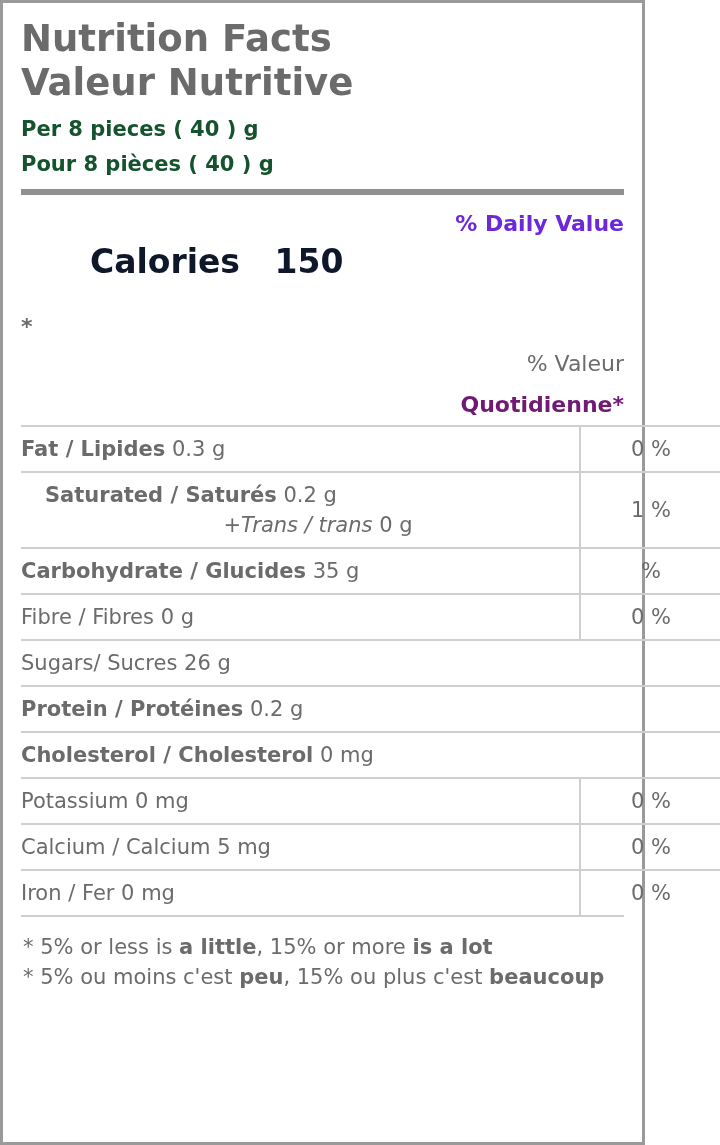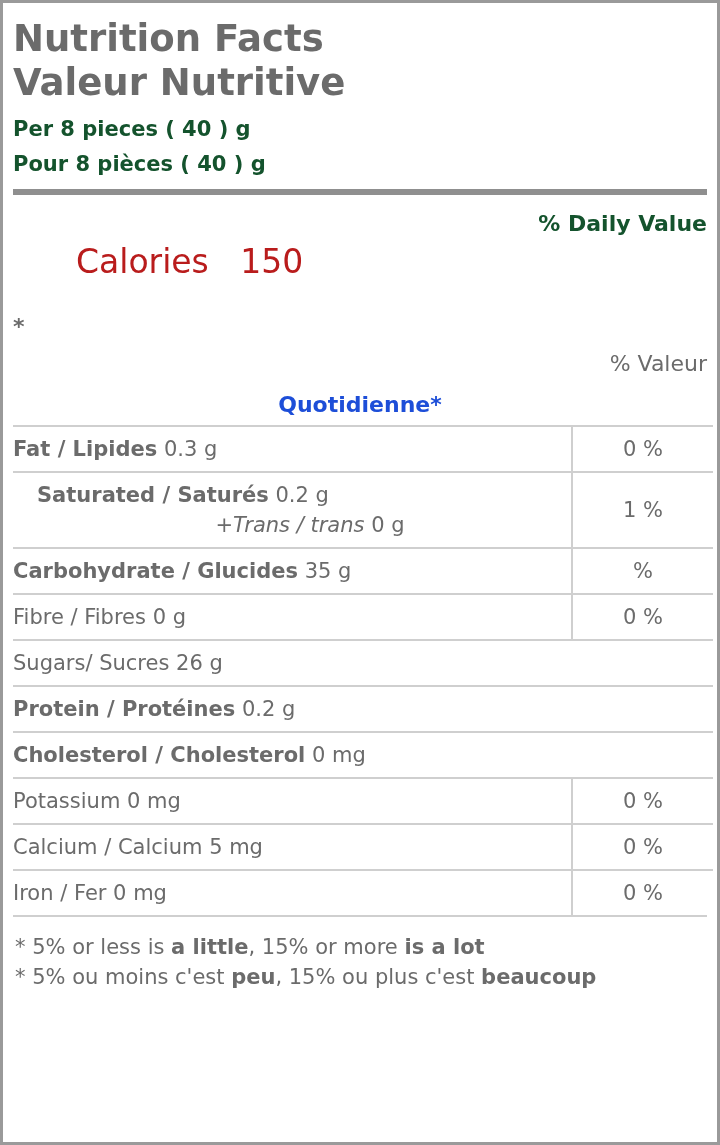--- a/index.html
+++ b/index.html
@@ -9,24 +9,24 @@
   }
   body {
     width: 720px;
     height: 1145px;
     font-family: "DejaVu Sans", sans-serif;
     color: #6b6b6b;
     -webkit-font-smoothing: antialiased;
   }
   .panel {
     box-sizing: border-box;
-    width: 720px;
+    width: 645px;
     height: 1145px;
     border: 3px solid #9a9a9a;
-    padding: 0 10px;
+    padding: 0 18px;
     display: block;
   }
   .title-block {
     padding-top: 14px;
   }
   .title {
     font-size: 37px;
     font-weight: bold;
     line-height: 1.18;
     color: #6b6b6b;
@@ -47,43 +47,43 @@
   }
 
   .cal-row {
     display: flex;
     align-items: flex-start;
     justify-content: space-between;
     padding: 8px 0 0 0;
   }
   .cal-left {
     font-size: 33px;
-    font-weight: normal;
-    color: #b91c1c;
+    font-weight: bold;
+    color: #0f172a;
     white-space: pre;
   }
   .cal-right {
     font-size: 22px;
     font-weight: bold;
-    color: #14532d;
+    color: #6d28d9;
     text-align: left;
     padding-top: 8px;
   }
   .dv-line2 {
     font-size: 22px;
     font-weight: normal;
     color: #6b6b6b;
     text-align: right;
     padding-top: 18px;
   }
   .dv-line3 {
     font-size: 22px;
     font-weight: bold;
-    color: #1d4ed8;
-    text-align: center;
+    color: #701a75;
+    text-align: right;
     padding-top: 16px;
     padding-bottom: 8px;
   }
   .star {
     font-size: 22px;
     font-weight: bold;
     line-height: 0.6;
   }
 
   table.nutri {

